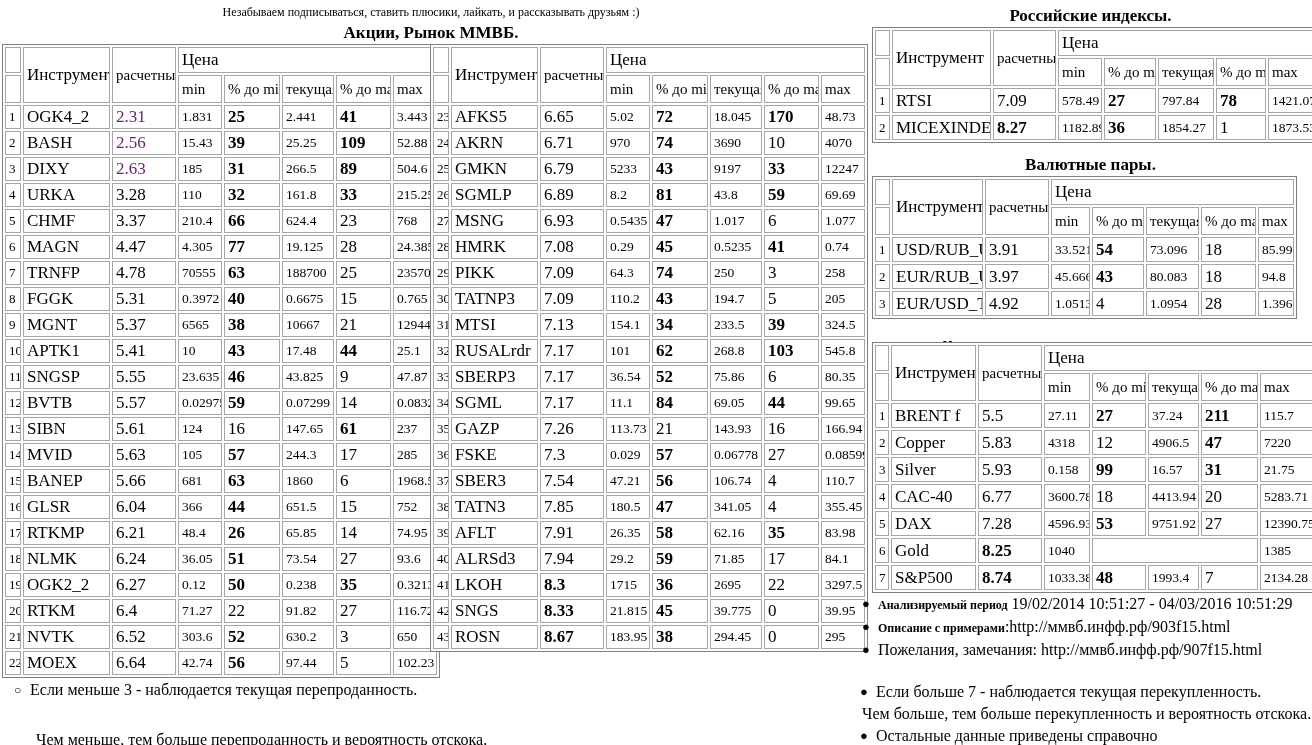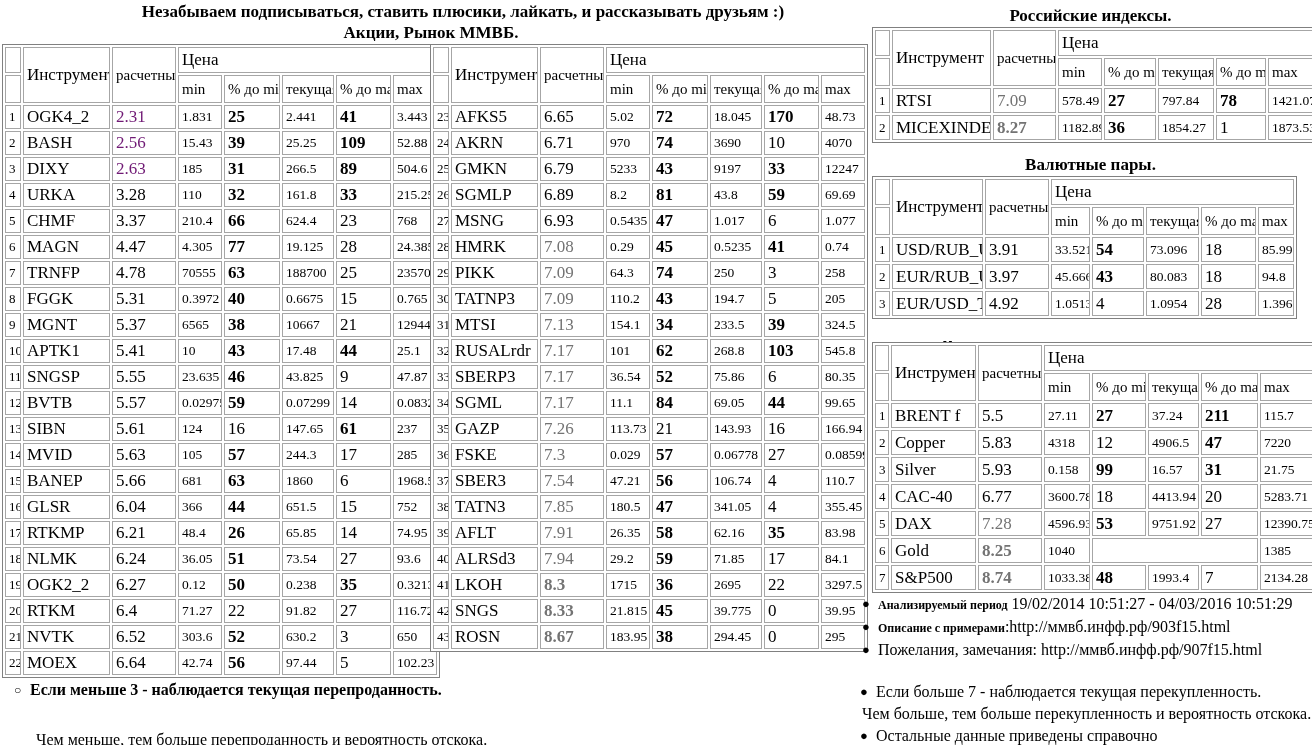--- a/index.html
+++ b/index.html
@@ -2,41 +2,41 @@
 <html><head>
 <meta charset="utf-8">
 <style>
   html,body{margin:0;padding:0;}
   body{
     width:1312px;height:745px;position:relative;background:#fff;color:#000;
     font-family:"Liberation Serif", "DejaVu Serif", serif;overflow:hidden;
   }
   .abs{position:absolute;}
   
-  .top-header{left:0;top:2px;width:862px;text-align:center;font-weight:bold;font-size:17px;line-height:20px;padding-left:32px;}
+  .top-header{left:0;top:2px;width:862px;text-align:center;font-weight:normal;font-size:12px;line-height:20px;}
   .top-subheader{left:0;top:23px;width:862px;text-align:center;font-weight:bold;font-size:17px;line-height:20px;}
   
   table.grid{
     border-collapse:separate;border-spacing:2px;table-layout:fixed;
     background:#fff;border:1px solid #808080;
   }
   table.grid th, table.grid td{
     border:1px solid #a6a6a6;padding:0 3px;overflow:hidden;white-space:nowrap;
     vertical-align:middle;text-align:left;font-weight:normal;
   }
   th.blank{height:22px;}
   th.instr{font-size:17px;}
   th.calch{font-size:15px;white-space:normal;line-height:16px;}
   th.price{font-size:17px;text-align:center;height:24px;}
   th.sub{font-size:15px;height:26px;}
   td.num{font-size:13px;}
   td.name{font-size:17px;height:22px;}
   td.calc{font-size:17px;}
   td.calc.green{color:#701a75;}
-  td.calc.red{color:#737373;}
+  td.calc.red{color:#000000;}
   td.calc.strong{font-weight:bold;}
   td.val{font-size:13.5px;}
   td.pct{font-size:17px;text-align:center;}
   td.pct.b{font-weight:bold;}
   .stocks-left{left:2px;top:44px;}
   .stocks-right{left:430px;top:44px;}
   .stocks-left table,.stocks-right table{width:427px;}
   .stocks-left td,.stocks-right td{height:22px;}
   
   .rcol-title{width:437px;text-align:center;font-weight:bold;font-size:17px;line-height:20px;}
@@ -54,21 +54,21 @@
   .info-block{left:862px;top:593px;width:450px;font-size:16px;}
   .info-line{line-height:22px;white-space:nowrap;}
   .info-line .b{font-weight:bold;font-size:12px;}
   .bullet{display:inline-block;width:16px;text-align:left;font-size:13px;vertical-align:1px;}
   .bullet.hollow{font-size:12px;}
   .right-note{left:860px;top:681px;width:452px;font-size:16px;}
   .right-note .cont{margin-left:2px;line-height:22px;}
   .right-note .info-line{line-height:22px;}
   .left-note{left:4px;top:679px;width:560px;font-size:16px;}
   .left-note .l1{line-height:22px;}
-  .left-note .l2{margin-left:10px;line-height:22px;font-weight:bold;}
+  .left-note .l2{margin-left:10px;line-height:22px;}
   .left-note .l3{margin-left:32px;line-height:22px;margin-top:28px;}
 </style>
 </head>
 <body>
 
 <div class="abs top-header">Незабываем подписываться, ставить плюсики, лайкать, и рассказывать друзьям :)</div>
 <div class="abs top-subheader">Акции, Рынок ММВБ.</div>
 
 <div class="abs stocks-left">
   <table class="grid">

